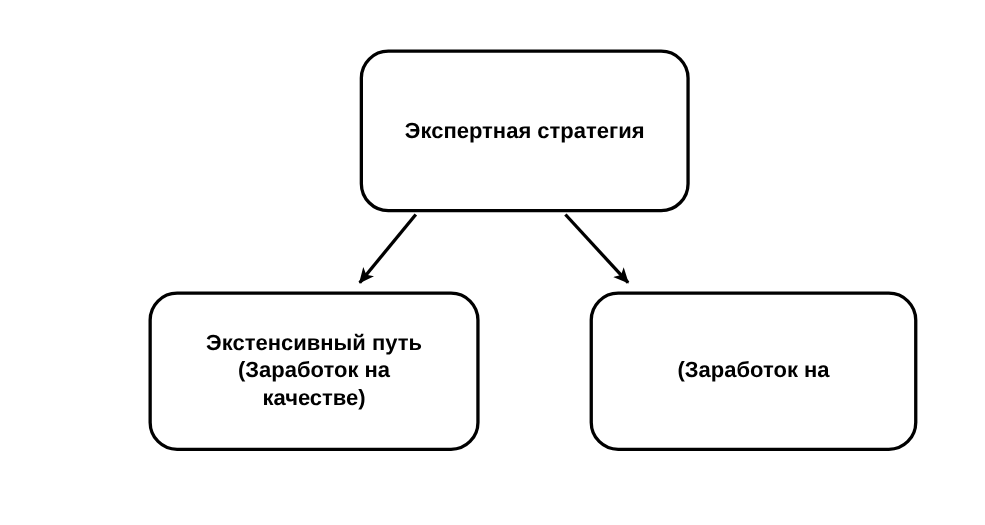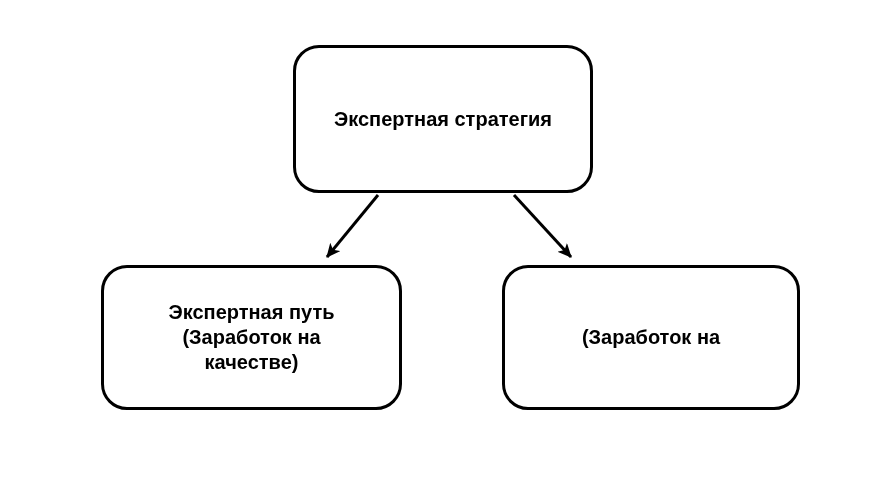--- a/index.html
+++ b/index.html
@@ -27,20 +27,21 @@
     display: flex;
     flex-direction: column;
     align-items: center;
     justify-content: center;
     text-align: center;
     color: var(--text);
     font-weight: 700;
     font-size: 20px;
     line-height: 25px;
     padding: 6px 10px;
+    margin-left: 34px;
   }
   .node-root  { left: 293px; top: 45px;  width: 300px; height: 148px; }
   .node-left  { left: 101px; top: 265px; width: 301px; height: 145px; }
   .node-right { left: 502px; top: 265px; width: 298px; height: 145px; }
   .edges {
     position: absolute;
     left: 0; top: 0;
     width: 895px;
     height: 477px;
     pointer-events: none;
@@ -65,21 +66,21 @@
     </defs>
     <line class="edge-line" x1="378" y1="195" x2="327" y2="257" marker-end="url(#arrowhead)" stroke="#000000"></line>
     <line class="edge-line" x1="514" y1="195" x2="571" y2="257" marker-end="url(#arrowhead)" stroke="#000000"></line>
   </svg>
 
   <div class="node node-root">
     <div>Экспертная стратегия</div>
   </div>
 
   <div class="node node-left">
-    <div>Экспертная путь</div>
+    <div>Экстенсивный путь</div>
     <div>(Заработок на</div>
     <div>качестве)</div>
   </div>
 
   <div class="node node-right">
     <div>(Заработок на</div>
   </div>
 
 </div>
 

